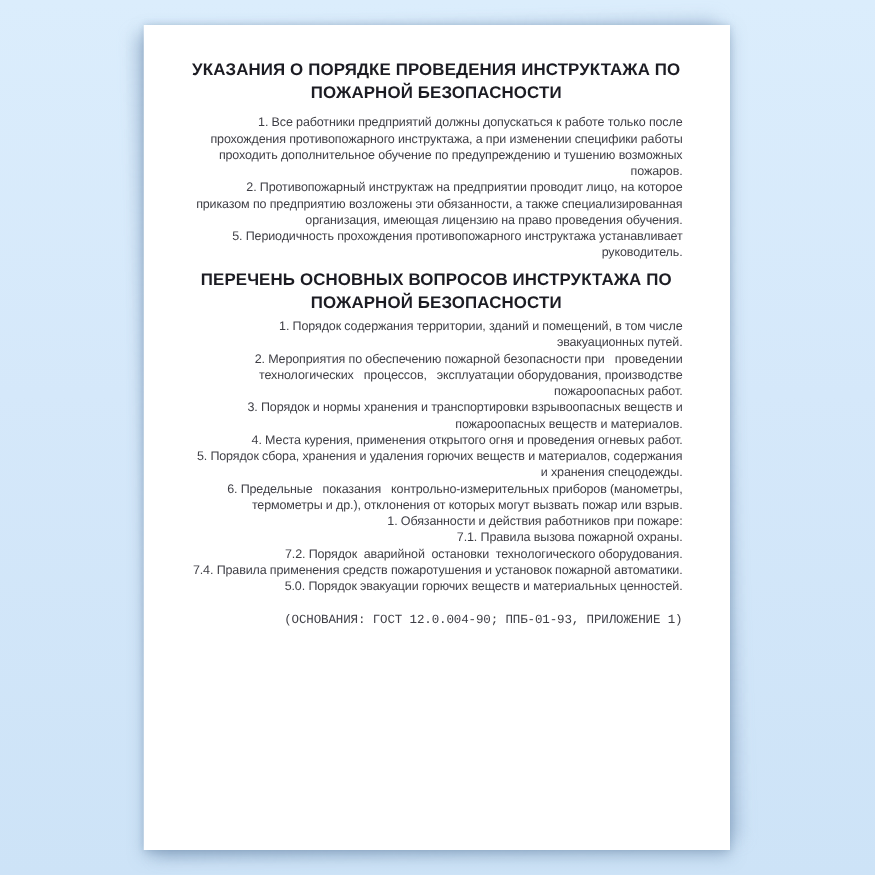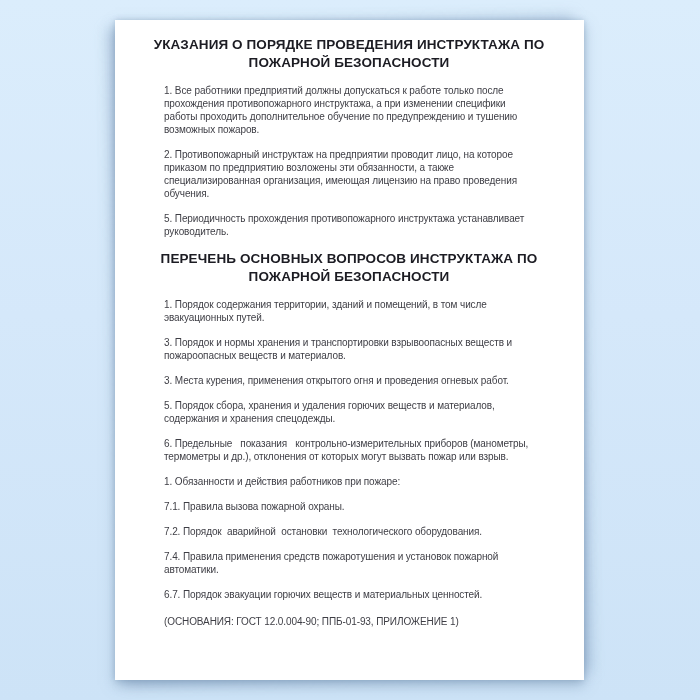--- a/index.html
+++ b/index.html
@@ -4,69 +4,70 @@
 <style>
   html, body { margin: 0; padding: 0; }
   body {
     width: 700px; height: 700px; position: relative; overflow: hidden;
     background: linear-gradient(180deg, #dbedfc 0%, #d5e8fa 45%, #cde3f7 100%);
     font-family: "Liberation Sans", "DejaVu Sans", sans-serif;
   }
   .paper {
     position: absolute; left: 115px; top: 20px; width: 469px; height: 660px;
     background: #ffffff; box-sizing: border-box;
-    padding: 13px 38px 0 37px;
+    padding: 24px 38px 0 37px;
     box-shadow: 0 5px 12px rgba(105, 135, 168, 0.50), 0 0 5px rgba(105, 135, 168, 0.30);
   }
   .paper::before {
     content: ""; position: absolute; inset: 2px; z-index: -1;
     background: rgba(128, 157, 190, 0.42);
     filter: blur(7px);
     transform: rotate(-1.6deg);
   }
   .doc-title {
     margin: 3px 0 9px 0;
     font-size: 13.5px; line-height: 18px; font-weight: bold;
     color: #1c1c23; text-align: center; white-space: pre-line;
     letter-spacing: 0.1px;
   }
   .doc-title.second { margin: 6px 0 4px 0; }
   .para, .footer-note {
-    margin: 12px;
+    margin: 0;
     font-size: 10px; line-height: 13px;
-    color: #3e3e45; text-align: left;
+    color: #3e3e45; text-align: right;
     white-space: pre-wrap; letter-spacing: -0.1px;
   }
-  .footer-note { margin-top: 14px; }
+  .footer-note { margin-top: 14px; font-family: Liberation Mono, monospace; }
 </style>
 </head>
 <body>
 
 <div class="paper">
 
   <h1 class="doc-title">УКАЗАНИЯ О ПОРЯДКЕ ПРОВЕДЕНИЯ ИНСТРУКТАЖА ПО
 ПОЖАРНОЙ БЕЗОПАСНОСТИ</h1>
 
   <div>
       <p class="para">1. Все работники предприятий должны допускаться к работе только после прохождения противопожарного инструктажа, а при изменении специфики работы проходить дополнительное обучение по предупреждению и тушению возможных пожаров.</p>
       <p class="para">2. Противопожарный инструктаж на предприятии проводит лицо, на которое приказом по предприятию возложены эти обязанности, а также специализированная организация, имеющая лицензию на право проведения обучения.</p>
       <p class="para">5. Периодичность прохождения противопожарного инструктажа устанавливает руководитель.</p>
     </div>
 
   <h2 class="doc-title second">ПЕРЕЧЕНЬ ОСНОВНЫХ ВОПРОСОВ ИНСТРУКТАЖА ПО
 ПОЖАРНОЙ БЕЗОПАСНОСТИ</h2>
 
   <div>
       <p class="para">1. Порядок содержания территории, зданий и помещений, в том числе эвакуационных путей.</p>
+      <p class="para">2. Мероприятия по обеспечению пожарной безопасности при   проведении технологических   процессов,   эксплуатации оборудования, производстве пожароопасных работ.</p>
       <p class="para">3. Порядок и нормы хранения и транспортировки взрывоопасных веществ и пожароопасных веществ и материалов.</p>
-      <p class="para">3. Места курения, применения открытого огня и проведения огневых работ.</p>
+      <p class="para">4. Места курения, применения открытого огня и проведения огневых работ.</p>
       <p class="para">5. Порядок сбора, хранения и удаления горючих веществ и материалов, содержания и хранения спецодежды.</p>
       <p class="para">6. Предельные   показания   контрольно-измерительных приборов (манометры, термометры и др.), отклонения от которых могут вызвать пожар или взрыв.</p>
       <p class="para">1. Обязанности и действия работников при пожаре:</p>
       <p class="para">7.1. Правила вызова пожарной охраны.</p>
       <p class="para">7.2. Порядок  аварийной  остановки  технологического оборудования.</p>
       <p class="para">7.4. Правила применения средств пожаротушения и установок пожарной автоматики.</p>
-      <p class="para">6.7. Порядок эвакуации горючих веществ и материальных ценностей.</p>
+      <p class="para">5.0. Порядок эвакуации горючих веществ и материальных ценностей.</p>
     </div>
 
   <p class="footer-note">(ОСНОВАНИЯ: ГОСТ 12.0.004-90; ППБ-01-93, ПРИЛОЖЕНИЕ 1)</p>
 
 </div>
 
 </body></html>

